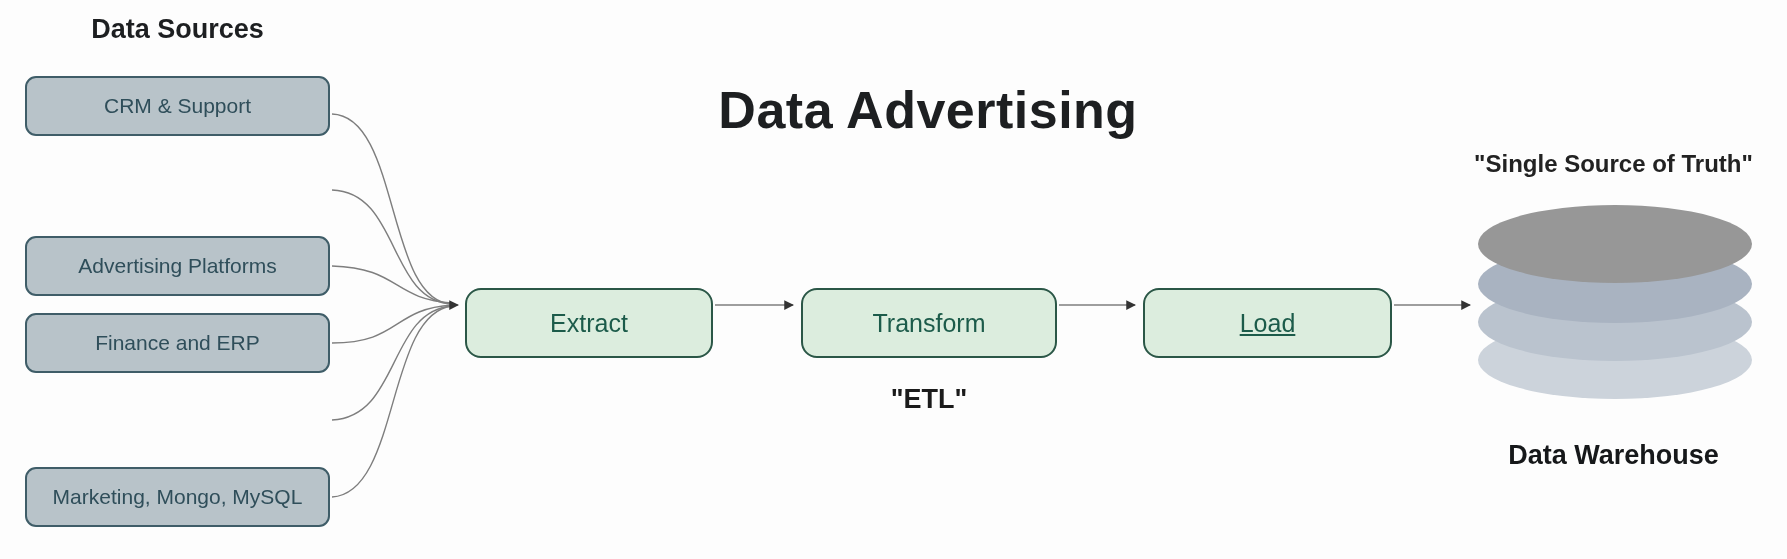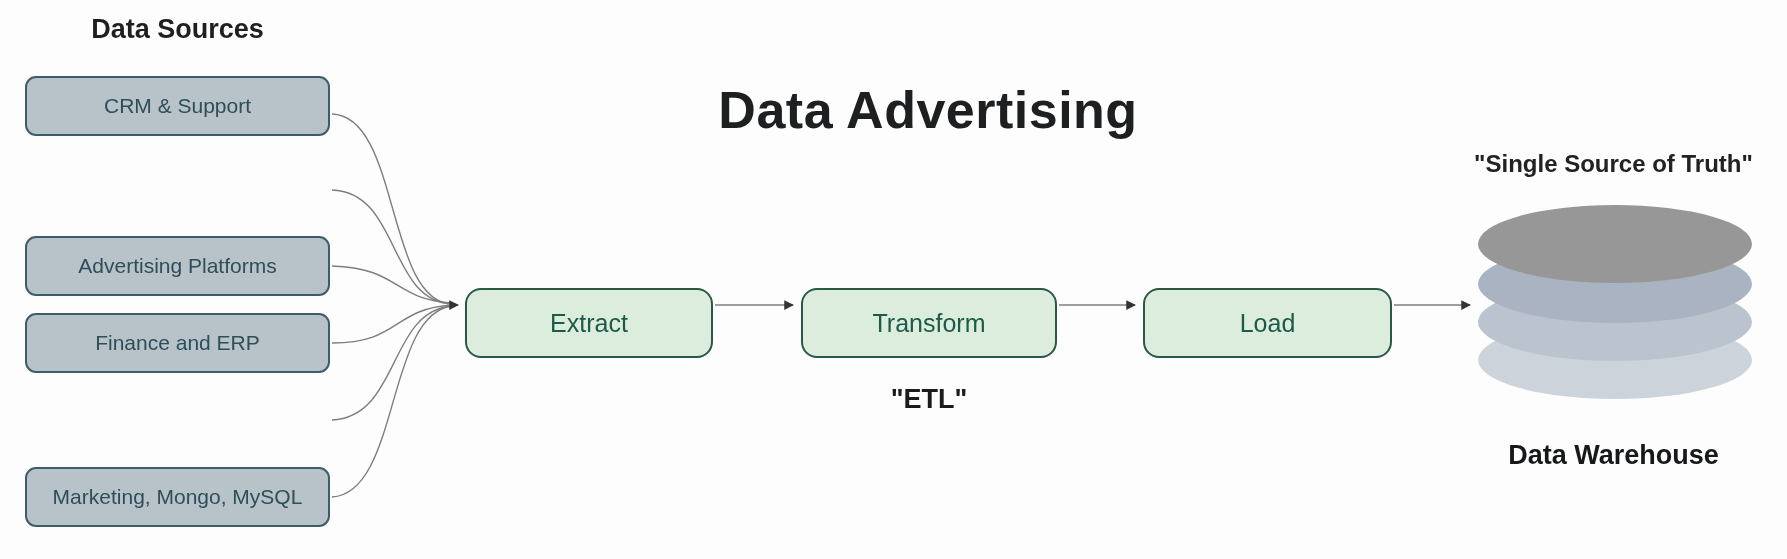--- a/index.html
+++ b/index.html
@@ -36,21 +36,21 @@
     z-index:2; letter-spacing:0.5px;
   }
   .flow-box {
     position:absolute; top:288px; height:66px;
     background:#dcedde; border:2px solid #2b5747; border-radius:16px;
     display:flex; align-items:center; justify-content:center;
     font-size:25px; color:#1c5b4a; z-index:2;
   }
   .extract   { left:465px;  width:244px; }
   .transform { left:801px;  width:252px; }
-  .load      { left:1143px; width:245px; }
+  .load      { left:1143px; width:245px;text-decoration:underline; }
   .etl {
     position:absolute; left:801px; top:384px; width:256px;
     text-align:center; font-size:27px; font-weight:bold; color:#1b1b1b;
     z-index:2;
   }
 
   
   .sst {
     position:absolute; left:1440px; top:150px; width:347px;
     text-align:center; font-size:24px; font-weight:bold; color:#222;

